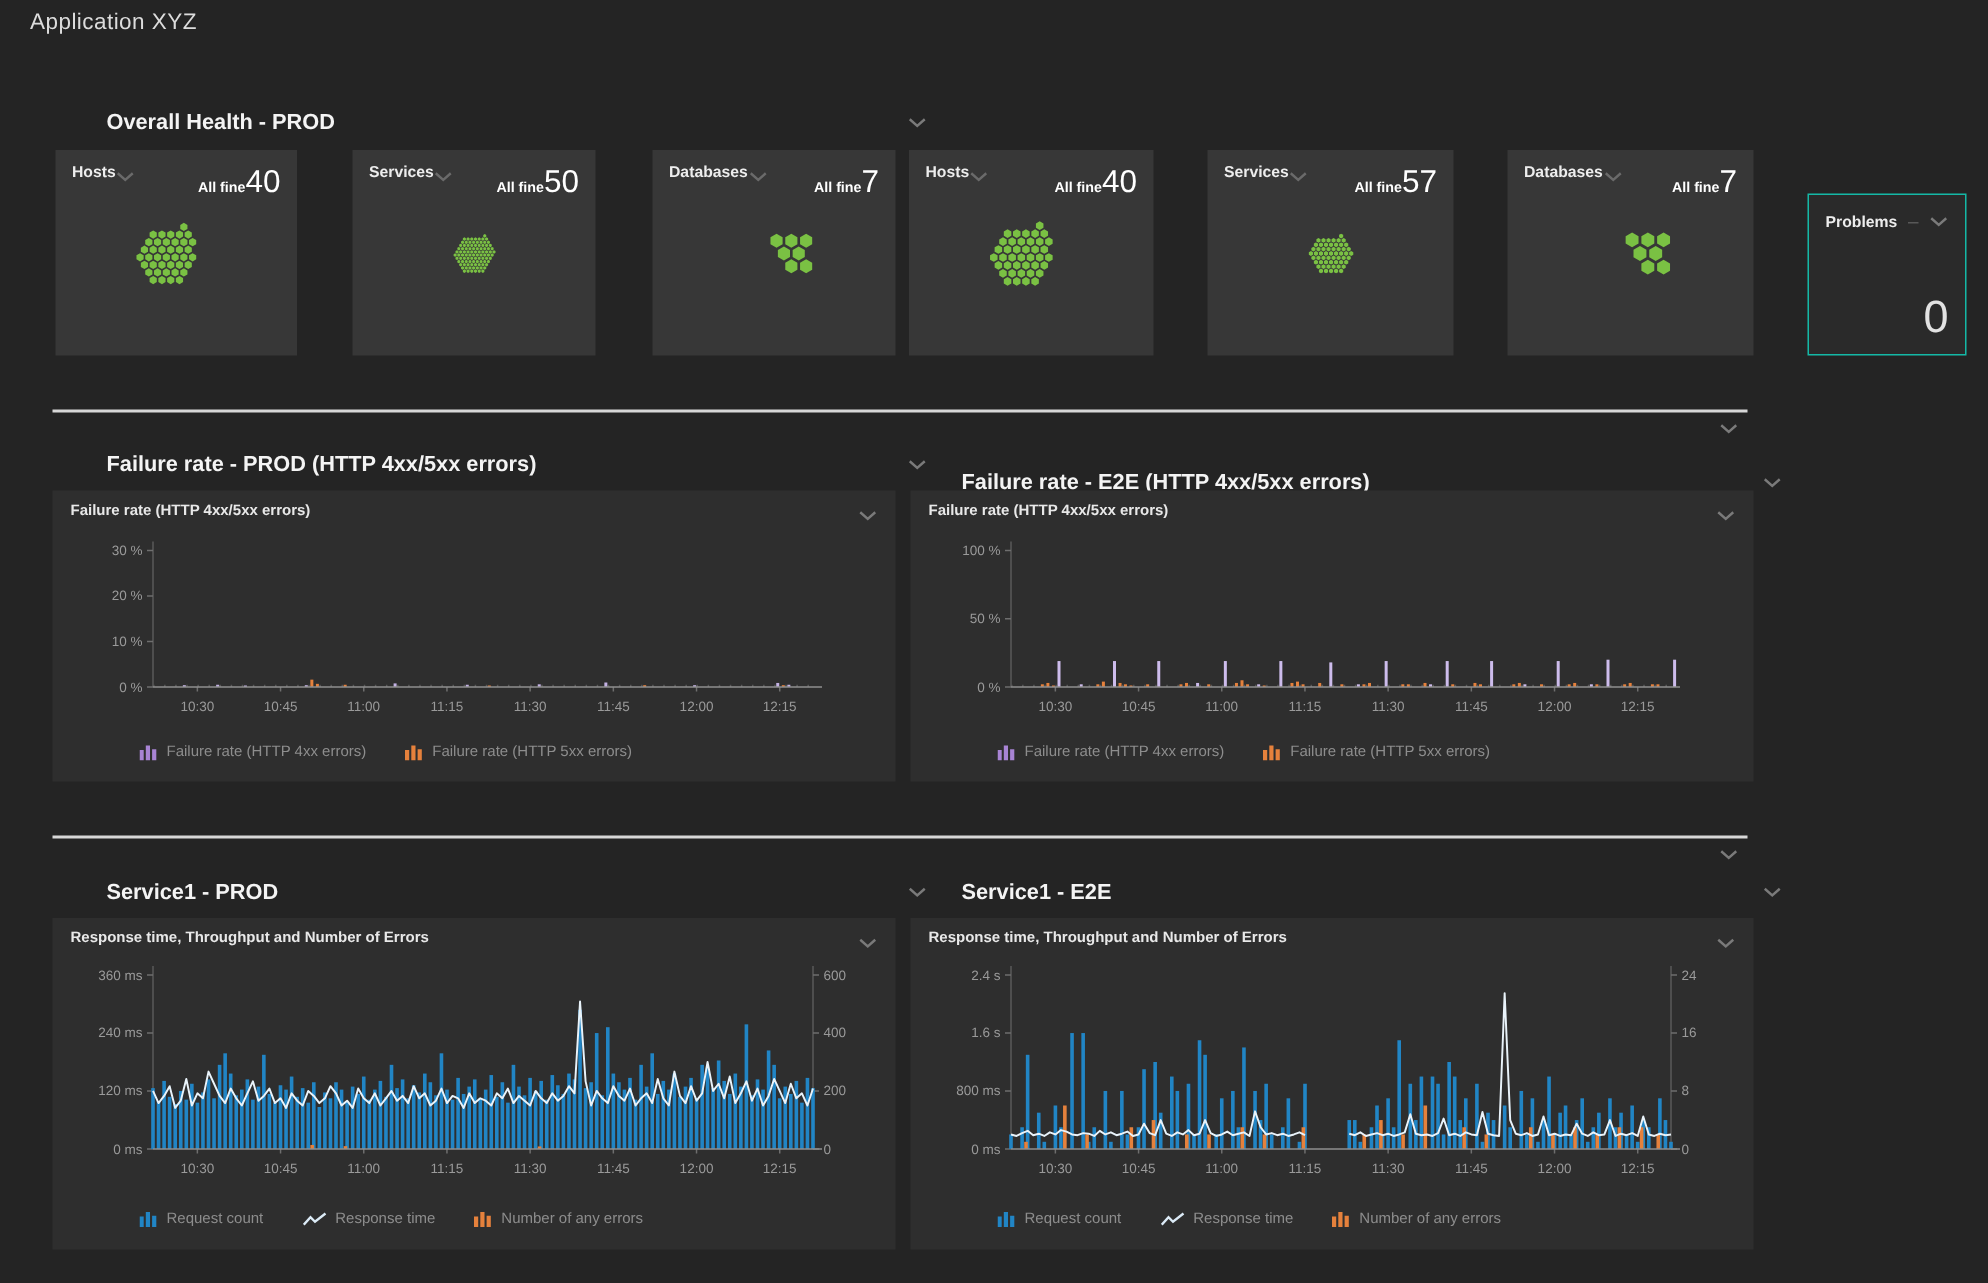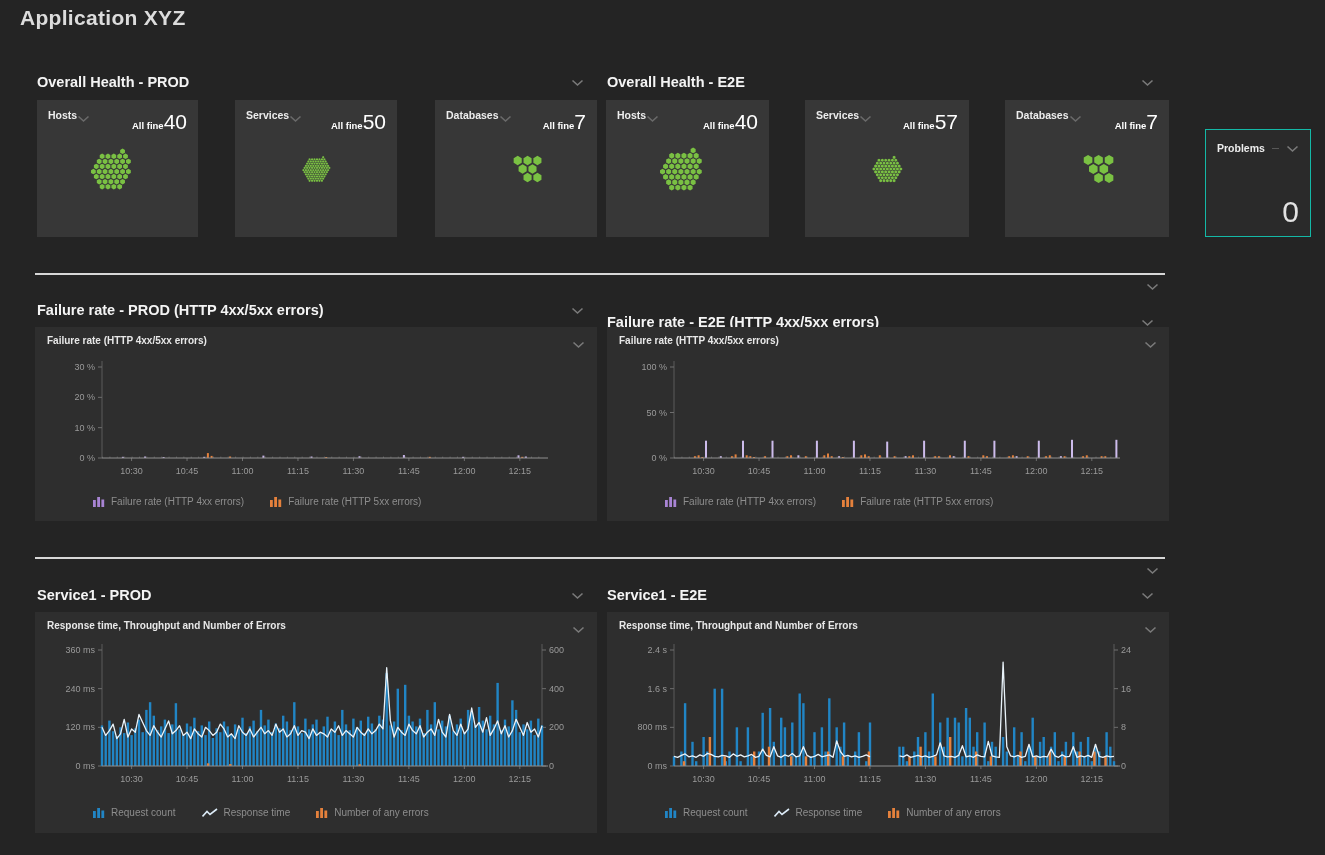--- a/index.html
+++ b/index.html
@@ -1,19 +1,19 @@
 <!DOCTYPE html>
 <html><head>
 <meta charset="utf-8">
 <style>
   html,body{margin:0;padding:0;background:#242424;}
   body{font-family:"Liberation Sans",sans-serif;}
   .page{position:relative;width:1325px;height:855px;background:#242424;overflow:hidden;}
-  .app-title{position:absolute;left:20px;top:6px;font-size:21px;color:#dcdcdc;font-weight:700;letter-spacing:.3px;}
-  .section-title{position:absolute;height:20px;display:flex;align-items:center;justify-content:space-between;}
+  .app-title{position:absolute;left:20px;top:6px;font-size:15px;color:#dcdcdc;font-weight:400;letter-spacing:.3px;}
+  .section-title{position:absolute;height:20px;display:flex;align-items:center;justify-content:space-between;margin-left:34px;}
   .section-title .st-text{font-size:14.5px;font-weight:700;color:#f4f4f4;}
   .health-tile{position:absolute;background:#373737;display:flex;flex-direction:row;padding:9px 11px;box-sizing:border-box;}
   .tile-head{display:flex;justify-content:space-between;align-items:flex-start;height:14px;}
   .tile-title{font-size:10.5px;font-weight:700;color:#ededed;}
   .hexwrap{flex:1;display:flex;align-items:center;justify-content:center;overflow:hidden;}
   .tile-foot{display:flex;justify-content:space-between;align-items:flex-end;height:22px;}
   .tile-status{font-size:9.5px;font-weight:700;color:#ffffff;}
   .tile-count{font-size:21px;color:#ffffff;line-height:.85;}
   .problems-tile{position:absolute;background:#2a2a2a;border:1px solid #14b8a6;display:flex;flex-direction:column;padding:9px 11px;box-sizing:border-box;}
   .problems-head{display:flex;align-items:center;}
@@ -30,26 +30,20 @@
   svg text{font-family:"Liberation Sans",sans-serif;}
 </style>
 </head>
 <body>
 
 <div class="page">
   <div class="app-title">Application XYZ</div>
 
   <div class="section-title" style="left:37px;top:72px;width:547px">
     <span class="st-text">Overall Health - PROD</span>
-    <span class="js-chev"><svg width="13" height="8" viewBox="0 0 13 8">
-          <path d="M1.5 1.5 L6.5 6 L11.5 1.5" stroke="#7a7a7a" stroke-width="1.6" fill="none"></path>
-        </svg></span>
-  </div>
-  <div class="section-title" style="left:607px;top:72px;width:547px">
-    <span class="st-text">Overall Health - E2E</span>
     <span class="js-chev"><svg width="13" height="8" viewBox="0 0 13 8">
           <path d="M1.5 1.5 L6.5 6 L11.5 1.5" stroke="#7a7a7a" stroke-width="1.6" fill="none"></path>
         </svg></span>
   </div>
 
   <div class="problems-tile" style="left:1205px;top:129px;width:106px;height:108px">
     <div class="problems-head">
       <span class="problems-label">Problems</span>
       <span class="problems-dash"></span>
       <span class="js-chev"><svg width="13" height="8" viewBox="0 0 13 8">

